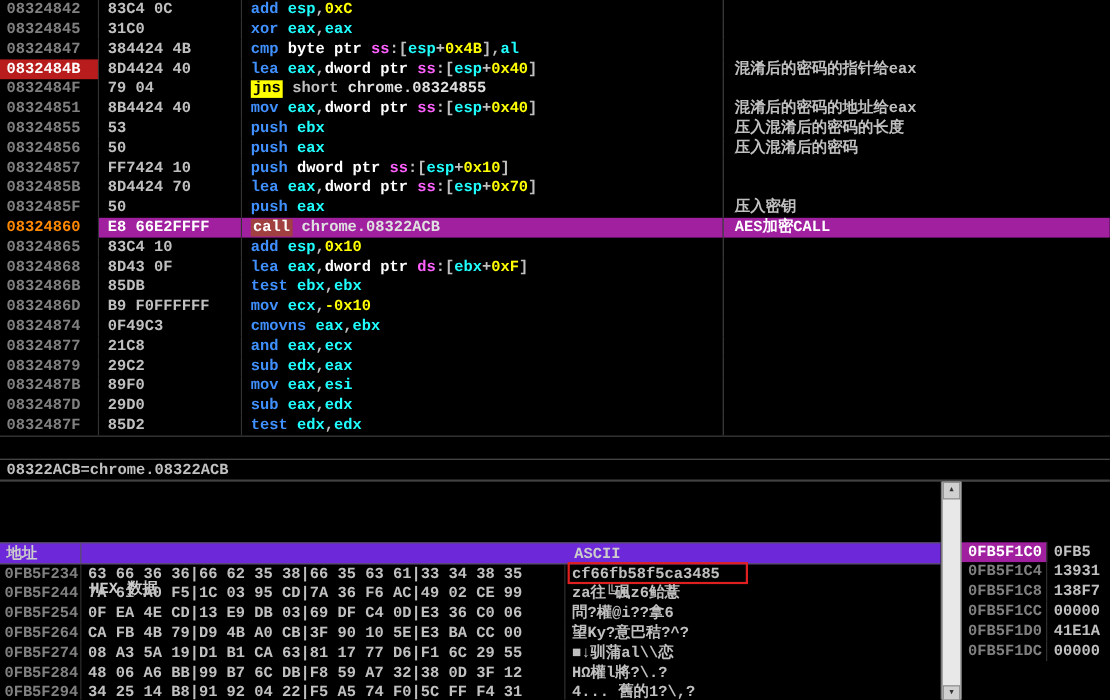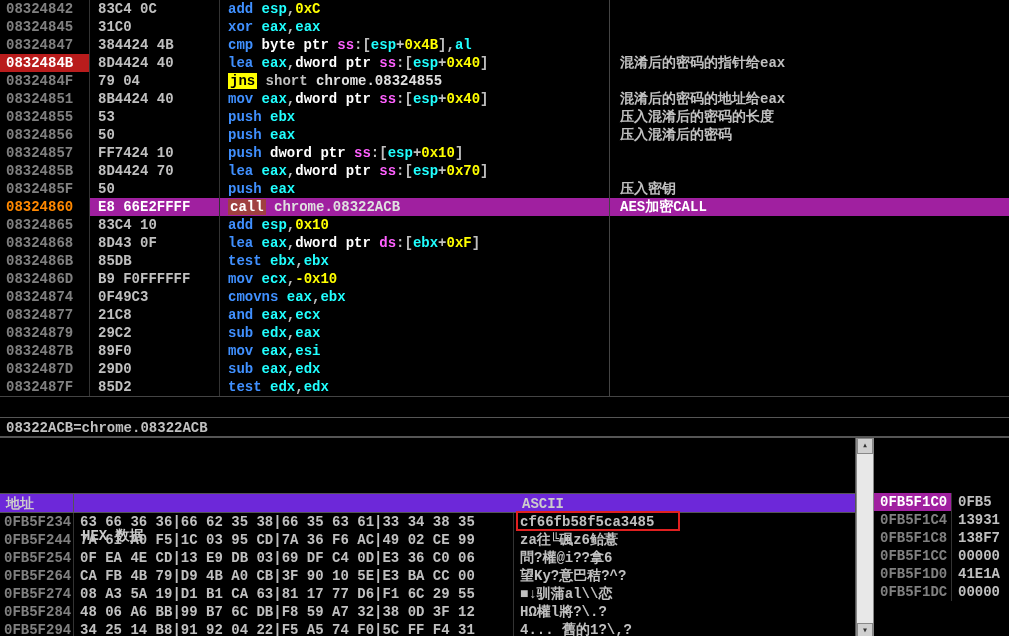--- a/index.html
+++ b/index.html
@@ -47,21 +47,21 @@
   width: 130px;
   padding-left: 8px;
   color: #c0c0c0;
   border-right: 1px solid #333;
 }
 .col-disasm {
   flex: 1;
   padding-left: 8px;
 }
 .col-comment {
-  width: 400px;
+  width: 352px;
   padding-left: 10px;
   color: #c0c0c0;
   border-left: 1px solid #444;
 }
 .row-call-hl .col-addr { background: #000; }
 .row-call-hl .col-bytes { background: #a020a0; color:#fff; }
 .row-call-hl .col-disasm { background: #a020a0; }
 .row-call-hl .col-comment { background: #a020a0; color:#fff; }
 
 

